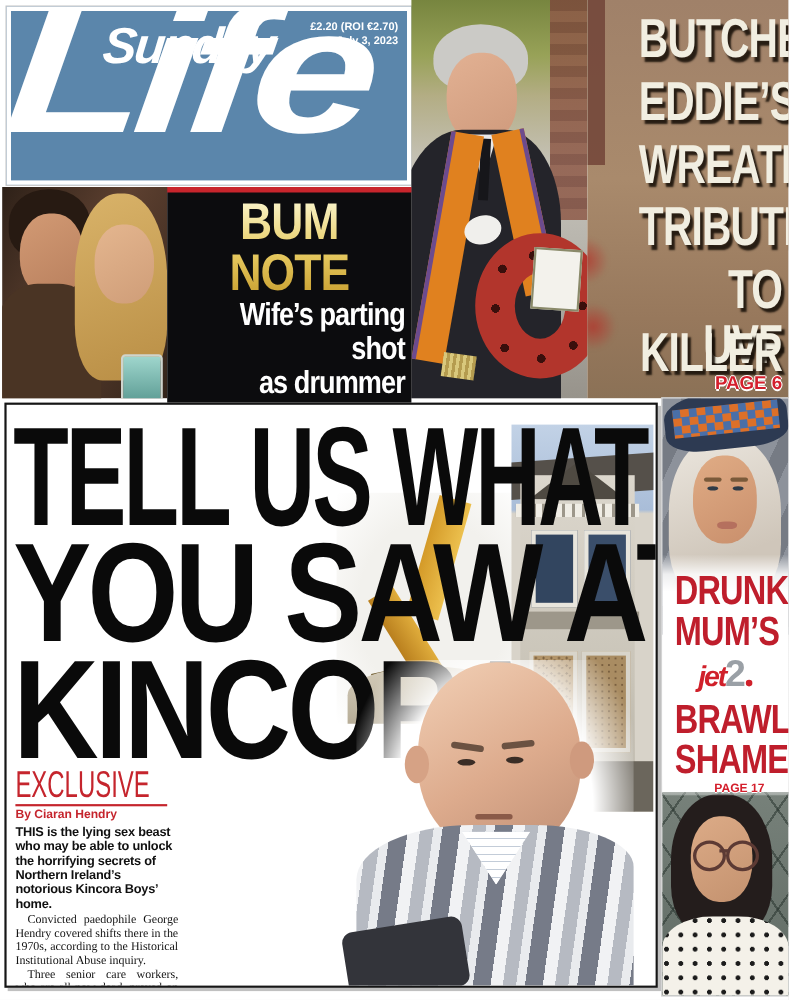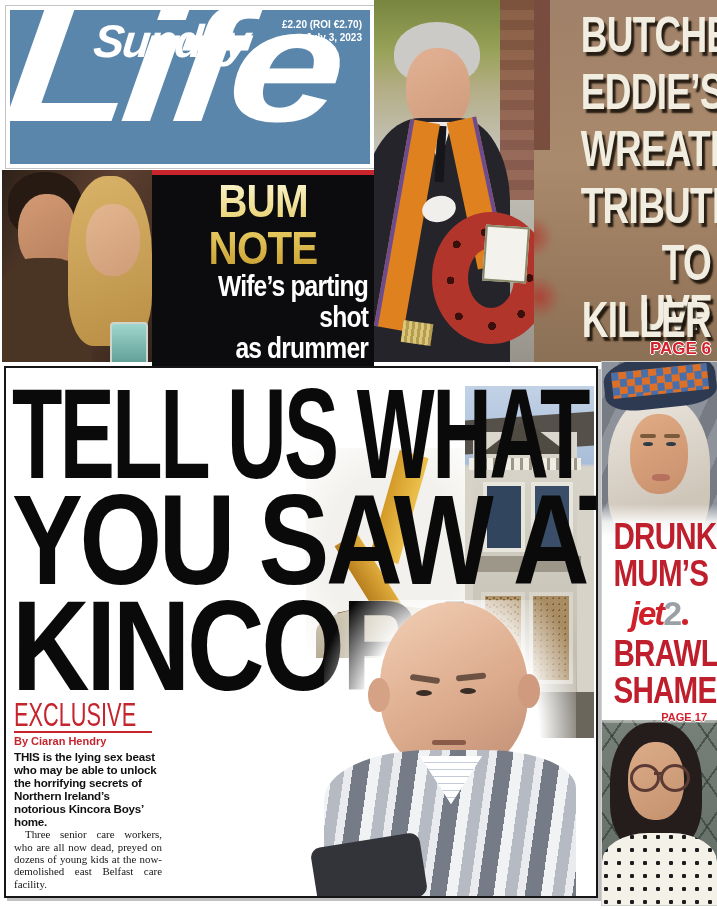--- a/index.html
+++ b/index.html
@@ -178,24 +178,24 @@
   .dm-brow1{left:38px;top:72px;width:16px;height:4px;background:#7a5a3a;border-radius:2px;}
   .dm-brow2{left:62px;top:72px;width:16px;height:4px;background:#7a5a3a;border-radius:2px;}
   .dm-eye1{left:41px;top:80px;width:10px;height:4px;background:#2e3a46;border-radius:50%;}
   .dm-eye2{left:64px;top:80px;width:10px;height:4px;background:#2e3a46;border-radius:50%;}
   .dm-lips{left:50px;top:112px;width:18px;height:7px;background:#b5705e;border-radius:40%;}
   #drunk-text{left:0;top:142px;width:115px;z-index:3;padding-top:14px;
      background:linear-gradient(180deg,rgba(255,255,255,0) 0,rgba(255,255,255,.85) 18px,#fff 34px,#fff 92%,rgba(255,255,255,.3));}
   .drunk-line{width:115px;text-align:center;color:#bf1e2c;font-size:37px;font-weight:800;line-height:37px;
      letter-spacing:-1px;transform:scaleX(0.8);transform-origin:center;}
   .jet2-box{width:96px;margin:3px auto 2px auto;background:#fff;text-align:center;line-height:36px;height:38px;}
-  .jet2-jet{font-style:italic;font-weight:800;font-size:33px;color:#d0202a;letter-spacing:-2px;}
+  .jet2-jet{font-style:italic;font-weight:800;font-size:26px;color:#d0202a;letter-spacing:-2px;}
   .jet2-two{font-weight:800;font-size:34px;color:#9aa0a6;letter-spacing:-1px;}
   .jet2-dot{display:inline-block;width:6px;height:6px;background:#d0202a;border-radius:50%;margin-left:1px;}
-  .drunk-pageref{text-align:right;padding-right:10px;margin-top:2px;}
+  .drunk-pageref{text-align:right;padding-right:22px;margin-top:2px;}
   #photo-polka{left:0;top:358px;width:115px;height:185px;overflow:hidden;background:
      repeating-linear-gradient(55deg,rgba(40,52,46,.55) 0 2px,transparent 2px 26px),
      repeating-linear-gradient(-55deg,rgba(40,52,46,.55) 0 2px,transparent 2px 26px),
      linear-gradient(180deg,#77817a,#5f6a63);}
   .pk-hair{left:8px;top:2px;width:92px;height:130px;background:#241d1c;border-radius:46% 46% 36% 36%;}
   .pk-face{left:26px;top:22px;width:56px;height:78px;background:linear-gradient(150deg,#dcab87,#c4926f);border-radius:46%;}
   .pk-glass1{left:28px;top:44px;width:24px;height:22px;border:3px solid #5c3a34;border-radius:50%;}
   .pk-glass2{left:58px;top:44px;width:24px;height:22px;border:3px solid #5c3a34;border-radius:50%;}
   .pk-bridge{left:52px;top:52px;width:8px;height:3px;background:#5c3a34;}
   .pk-top{left:0;bottom:0;width:115px;height:72px;border-radius:40% 40% 0 0;
@@ -301,20 +301,21 @@
       <div class="abs hd-collar"></div>
       <div class="abs hd-bar"></div>
     </div>
 
 
     <div id="excl-col" class="abs">
       <div class="excl-label">EXCLUSIVE</div>
       <div class="excl-rule"></div>
       <div class="byline">By Ciaran Hendry</div>
       <div class="intro">THIS is the lying sex beast who may be able to unlock the horrifying secrets of Northern Ireland’s notorious Kincora Boys’ home.</div>
+      <p class="bodycopy first">Convicted paedophile George Hendry covered shifts there in the 1970s, according to the Historical Institutional Abuse inquiry.</p>
       <p class="bodycopy">Three senior care workers, who are all now dead, preyed on dozens of young kids at the now-demolished east Belfast care facility.</p>
 
     </div>
 
   </div>
 
   <div id="right-col" class="abs">
     <div id="photo-drunkmum" class="abs">
       <div class="abs dm-hair"></div>
       <div class="abs dm-face"></div>

